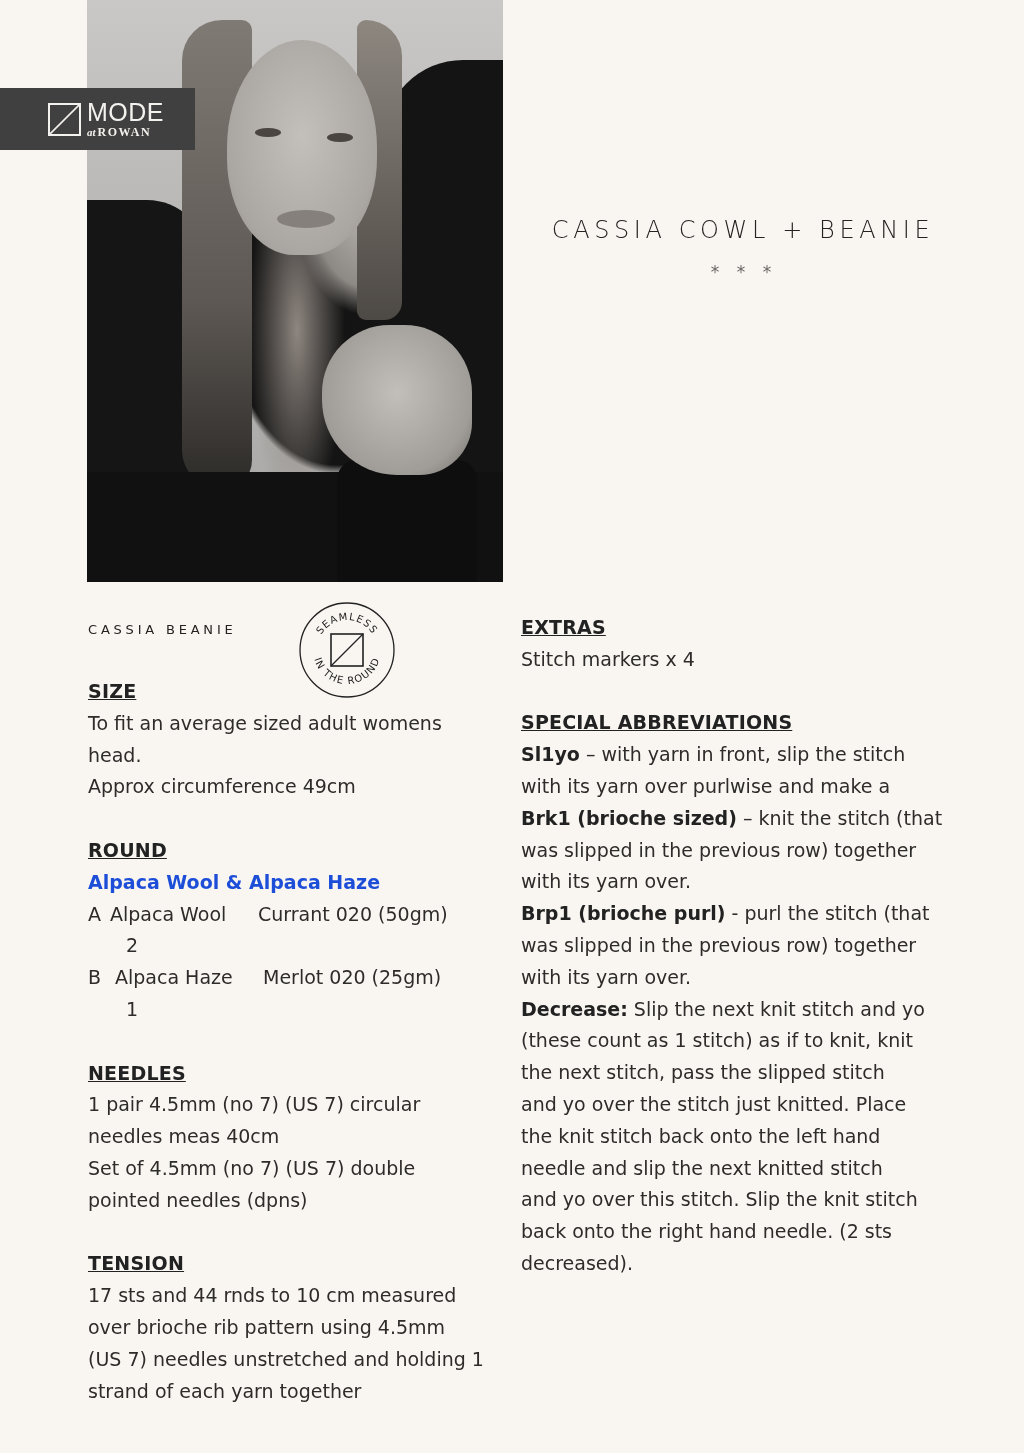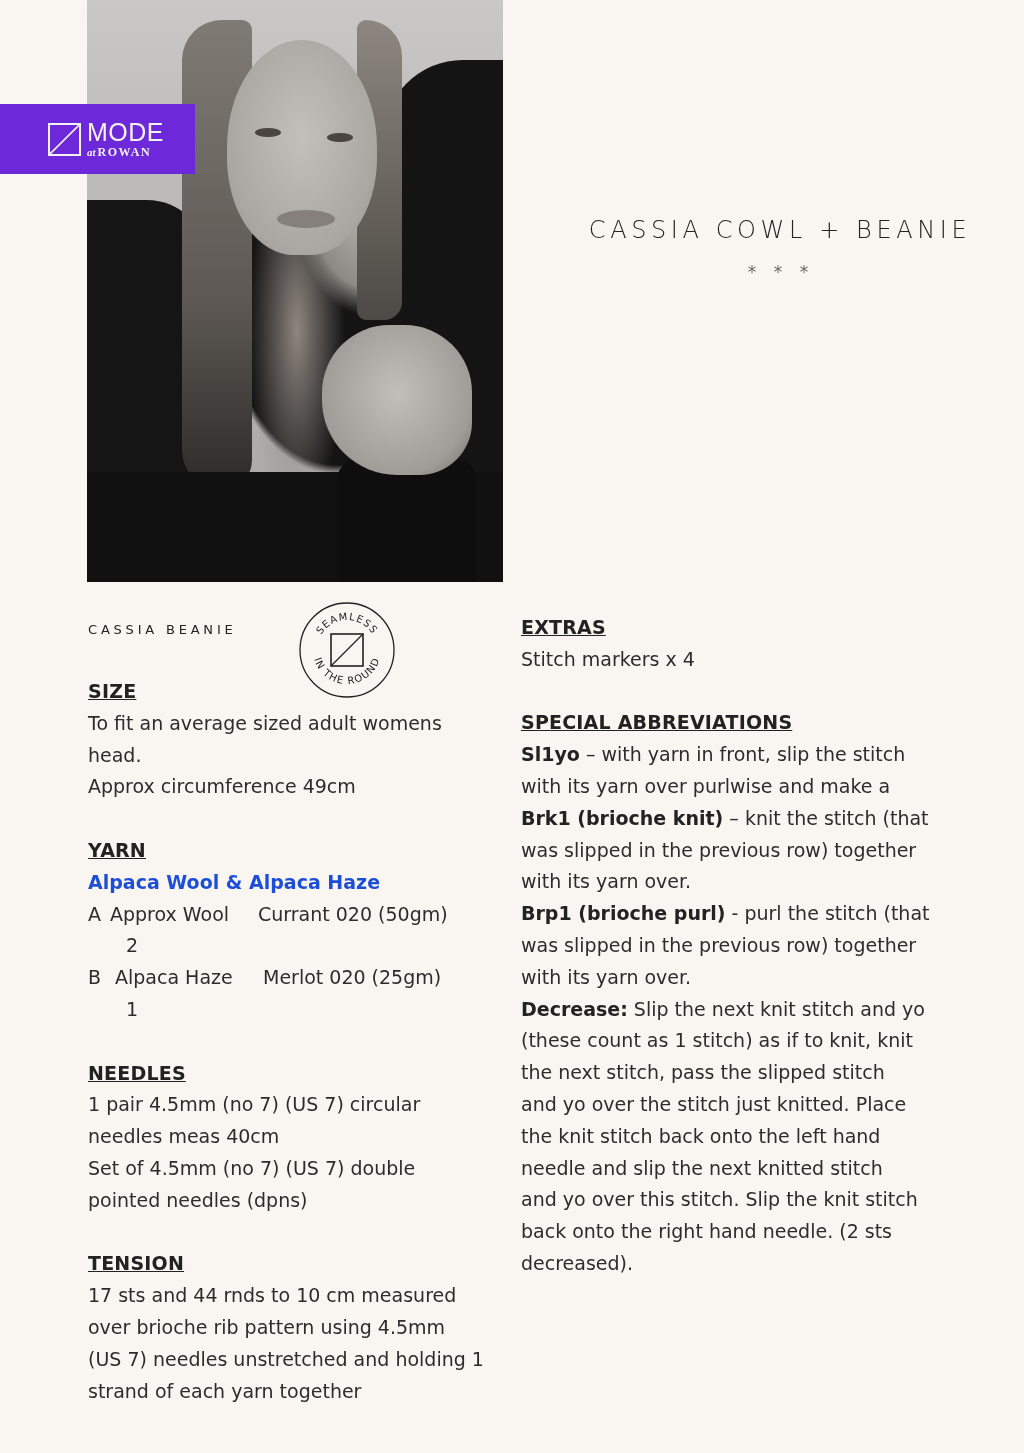--- a/index.html
+++ b/index.html
@@ -21,31 +21,31 @@
   .photo .cowl-bottom { position: absolute; left: 0; bottom: 0; width: 416px; height: 110px; background: #111; }
   .photo .face { position: absolute; left: 140px; top: 40px; width: 150px; height: 215px; background: radial-gradient(ellipse at 50% 45%, #c3bfbb 0%, #aaa6a1 70%, #8f8b86 100%); border-radius: 50% 50% 45% 45%; }
   .photo .hair-l { position: absolute; left: 95px; top: 20px; width: 70px; height: 470px; background: linear-gradient(180deg, #7f7a74, #5d5853 60%, #2c2a28); border-radius: 40px 10px 30px 40px; }
   .photo .hair-r { position: absolute; left: 270px; top: 20px; width: 45px; height: 300px; background: linear-gradient(180deg, #8d8780, #4d4944); border-radius: 10px 40px 20px 10px; }
   .photo .hand { position: absolute; left: 235px; top: 325px; width: 150px; height: 150px; background: radial-gradient(ellipse at 50% 45%, #c2beb9 0%, #a09c97 70%, #6f6b66 100%); border-radius: 45% 45% 35% 50%; }
   .photo .sleeve { position: absolute; left: 250px; top: 460px; width: 140px; height: 122px; background: #0e0e0e; border-radius: 20px 20px 0 0; }
   .photo .eye { position: absolute; width: 26px; height: 9px; background: #4a4541; border-radius: 50%; }
   .photo .lips { position: absolute; left: 190px; top: 210px; width: 58px; height: 18px; background: #85807b; border-radius: 50%; }
 
   .logo-band {
-    position: absolute; left: 0; top: 88px; width: 195px; height: 70px;
-    background: #6d28d9; display: flex; align-items: center; padding-left: 48px; margin-top: 16px;
+    position: absolute; left: 0; top: 88px; width: 195px; height: 62px;
+    background: #404040; display: flex; align-items: center; padding-left: 48px;
   }
   .logo-mark { width: 33px; height: 33px; border: 2px solid #f4f2ee; position: relative; margin-right: 6px; }
   .logo-mark svg { position: absolute; left: 0; top: 0; }
   .logo-text { display: flex; flex-direction: column; color: #f4f2ee; line-height: 1; }
   .logo-mode { font-family: "Liberation Sans", sans-serif; font-size: 25px; letter-spacing: 0.5px; }
   .logo-rowan { font-family: "Liberation Serif", serif; font-size: 12px; font-weight: bold; letter-spacing: 1.5px; margin-top: 1px; }
   .logo-rowan i { font-weight: bold; font-size: 11px; letter-spacing: 0; margin-right: 2px; }
 
-  .title-block { position: absolute; left: 546px; width: 450px; top: 216px; text-align: center; }
+  .title-block { position: absolute; left: 509px; width: 450px; top: 216px; text-align: center; }
   .title { font-family: "DejaVu Sans", sans-serif; font-weight: 300; font-size: 24px; letter-spacing: 4.6px; color: #252321; padding-left: 18px; }
   .stars { font-size: 17px; color: #6a6764; letter-spacing: 6px; margin-top: 18px; padding-left: 20px; }
   .designer { font-size: 19px; letter-spacing: 4px; color: #333; margin-top: 18px; font-weight: 300; padding-left: 18px; }
 
   .col { position: absolute; font-size: 19px; line-height: 31.8px; color: #2e2c2a; }
   .col-left { left: 88px; top: 612px; width: 410px; }
   .col-right { left: 521px; top: 612px; width: 430px; }
 
   .beanie-title { font-size: 13px; letter-spacing: 3.8px; font-weight: 500; color: #252321; height: 36px; line-height: 36px; }
   .section-head { font-weight: bold; font-size: 19px; color: #222; letter-spacing: 0.2px; text-decoration: underline; }
@@ -115,25 +115,25 @@
 <div class="col col-left">
   <div class="beanie-title">CASSIA BEANIE</div>
   <div style="height:28px"></div>
 
   <div class="section-head">SIZE</div>
   <p>To fit an average sized adult womens</p>
   <p>head.</p>
   <p>Approx circumference 49cm</p>
   <div class="gap"></div>
 
-  <div class="section-head">YARN</div>
+  <div class="section-head">ROUND</div>
   <div class="sub-head">Alpaca Wool &amp; Alpaca Haze</div>
   <div class="yarn-row">
     <span class="l">A</span>
-    <span class="n">Approx Wool</span>
+    <span class="n">Alpaca Wool</span>
     <span>Currant 020 (50gm)</span>
   </div>
   <p class="indent">2</p>
   <div class="yarn-row">
     <span class="l" style="width:27px">B</span>
     <span class="n">Alpaca Haze</span>
     <span>Merlot 020 (25gm)</span>
   </div>
   <p class="indent">1</p>
   <div class="gap"></div>
@@ -155,21 +155,21 @@
 <div class="col col-right">
   <div class="section-head">EXTRAS</div>
   <p>Stitch markers x 4</p>
   <div class="gap"></div>
 
   <div class="section-head">SPECIAL ABBREVIATIONS</div>
 
   <p><b>Sl1yo</b><span> – </span><span>with yarn in front, slip the stitch</span></p>
   <p>with its yarn over purlwise and make a</p>
 
-  <p><b>Brk1 (brioche knit)</b><span> – </span><span>knit the stitch (that</span></p>
+  <p><b>Brk1 (brioche sized)</b><span> – </span><span>knit the stitch (that</span></p>
   <p>was slipped in the previous row) together</p>
   <p>with its yarn over.</p>
 
   <p><b>Brp1 (brioche purl)</b><span> - </span><span>purl the stitch (that</span></p>
   <p>was slipped in the previous row) together</p>
   <p>with its yarn over.</p>
 
   <p><b>Decrease:</b><span> </span><span>Slip the next knit stitch and yo</span></p>
   <p>(these count as 1 stitch) as if to knit, knit</p>
   <p>the next stitch, pass the slipped stitch</p>

